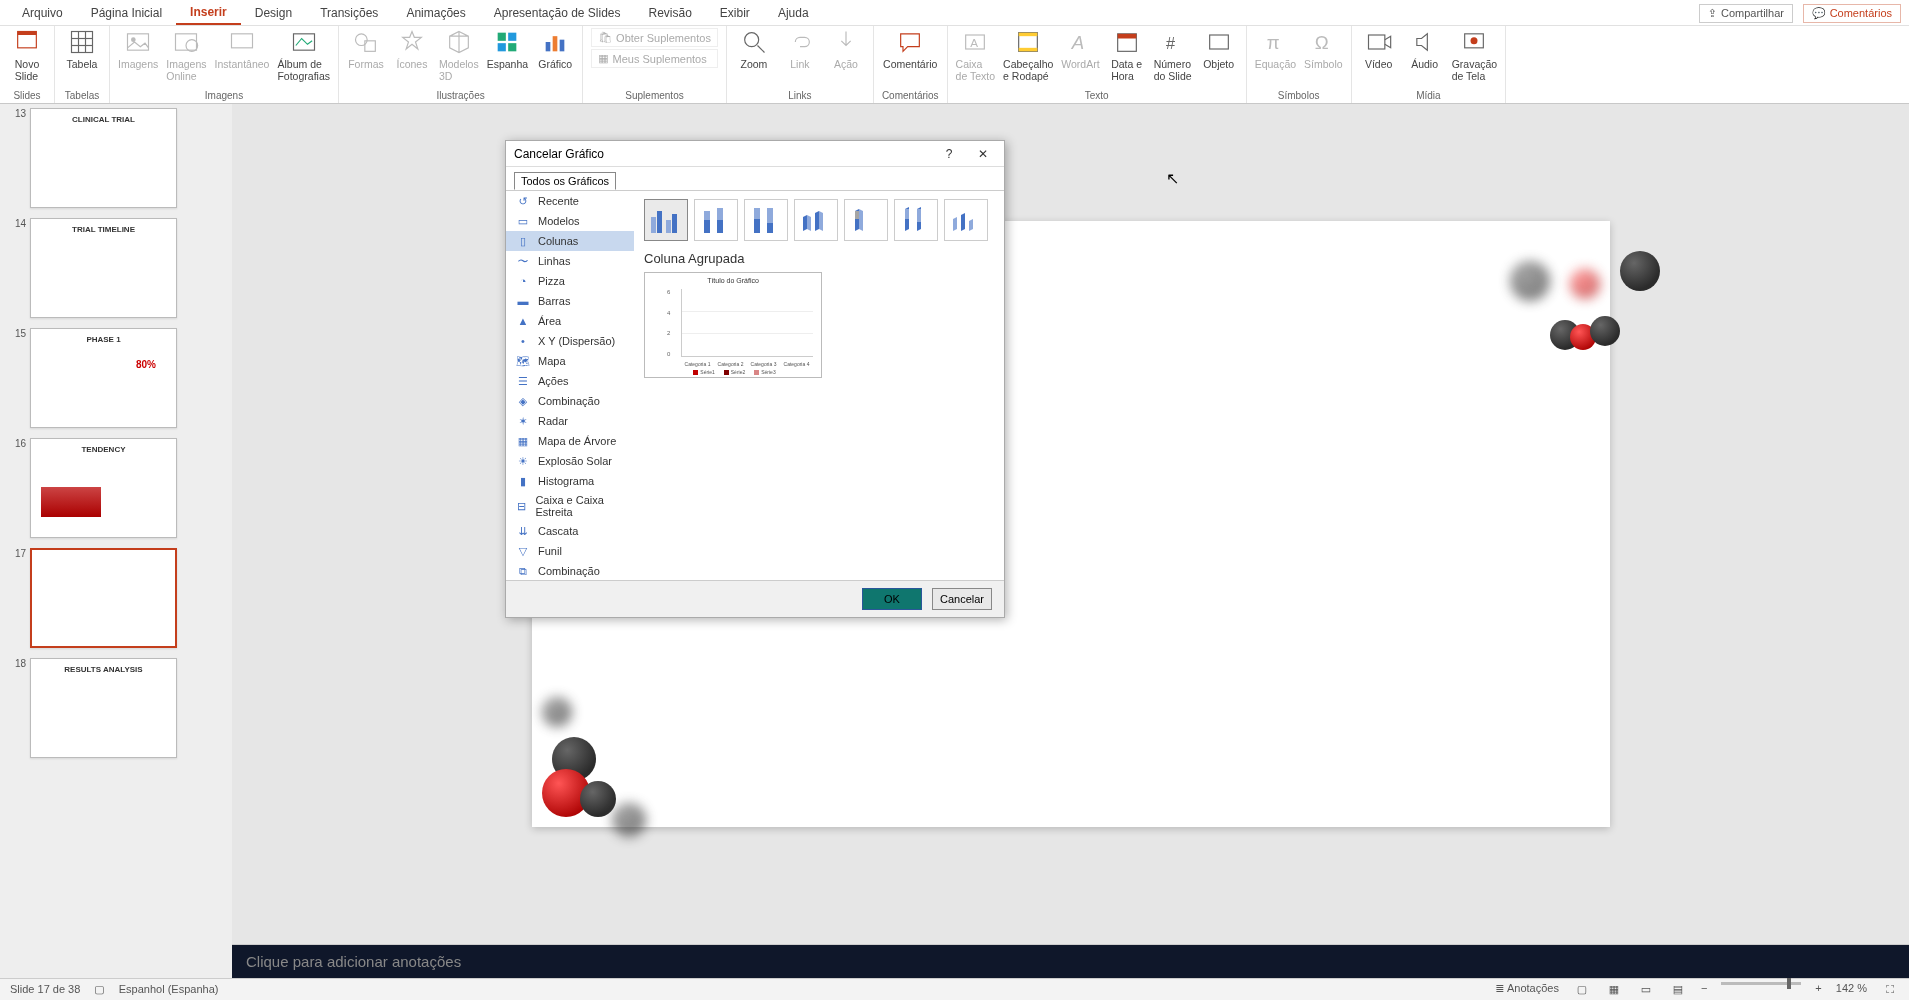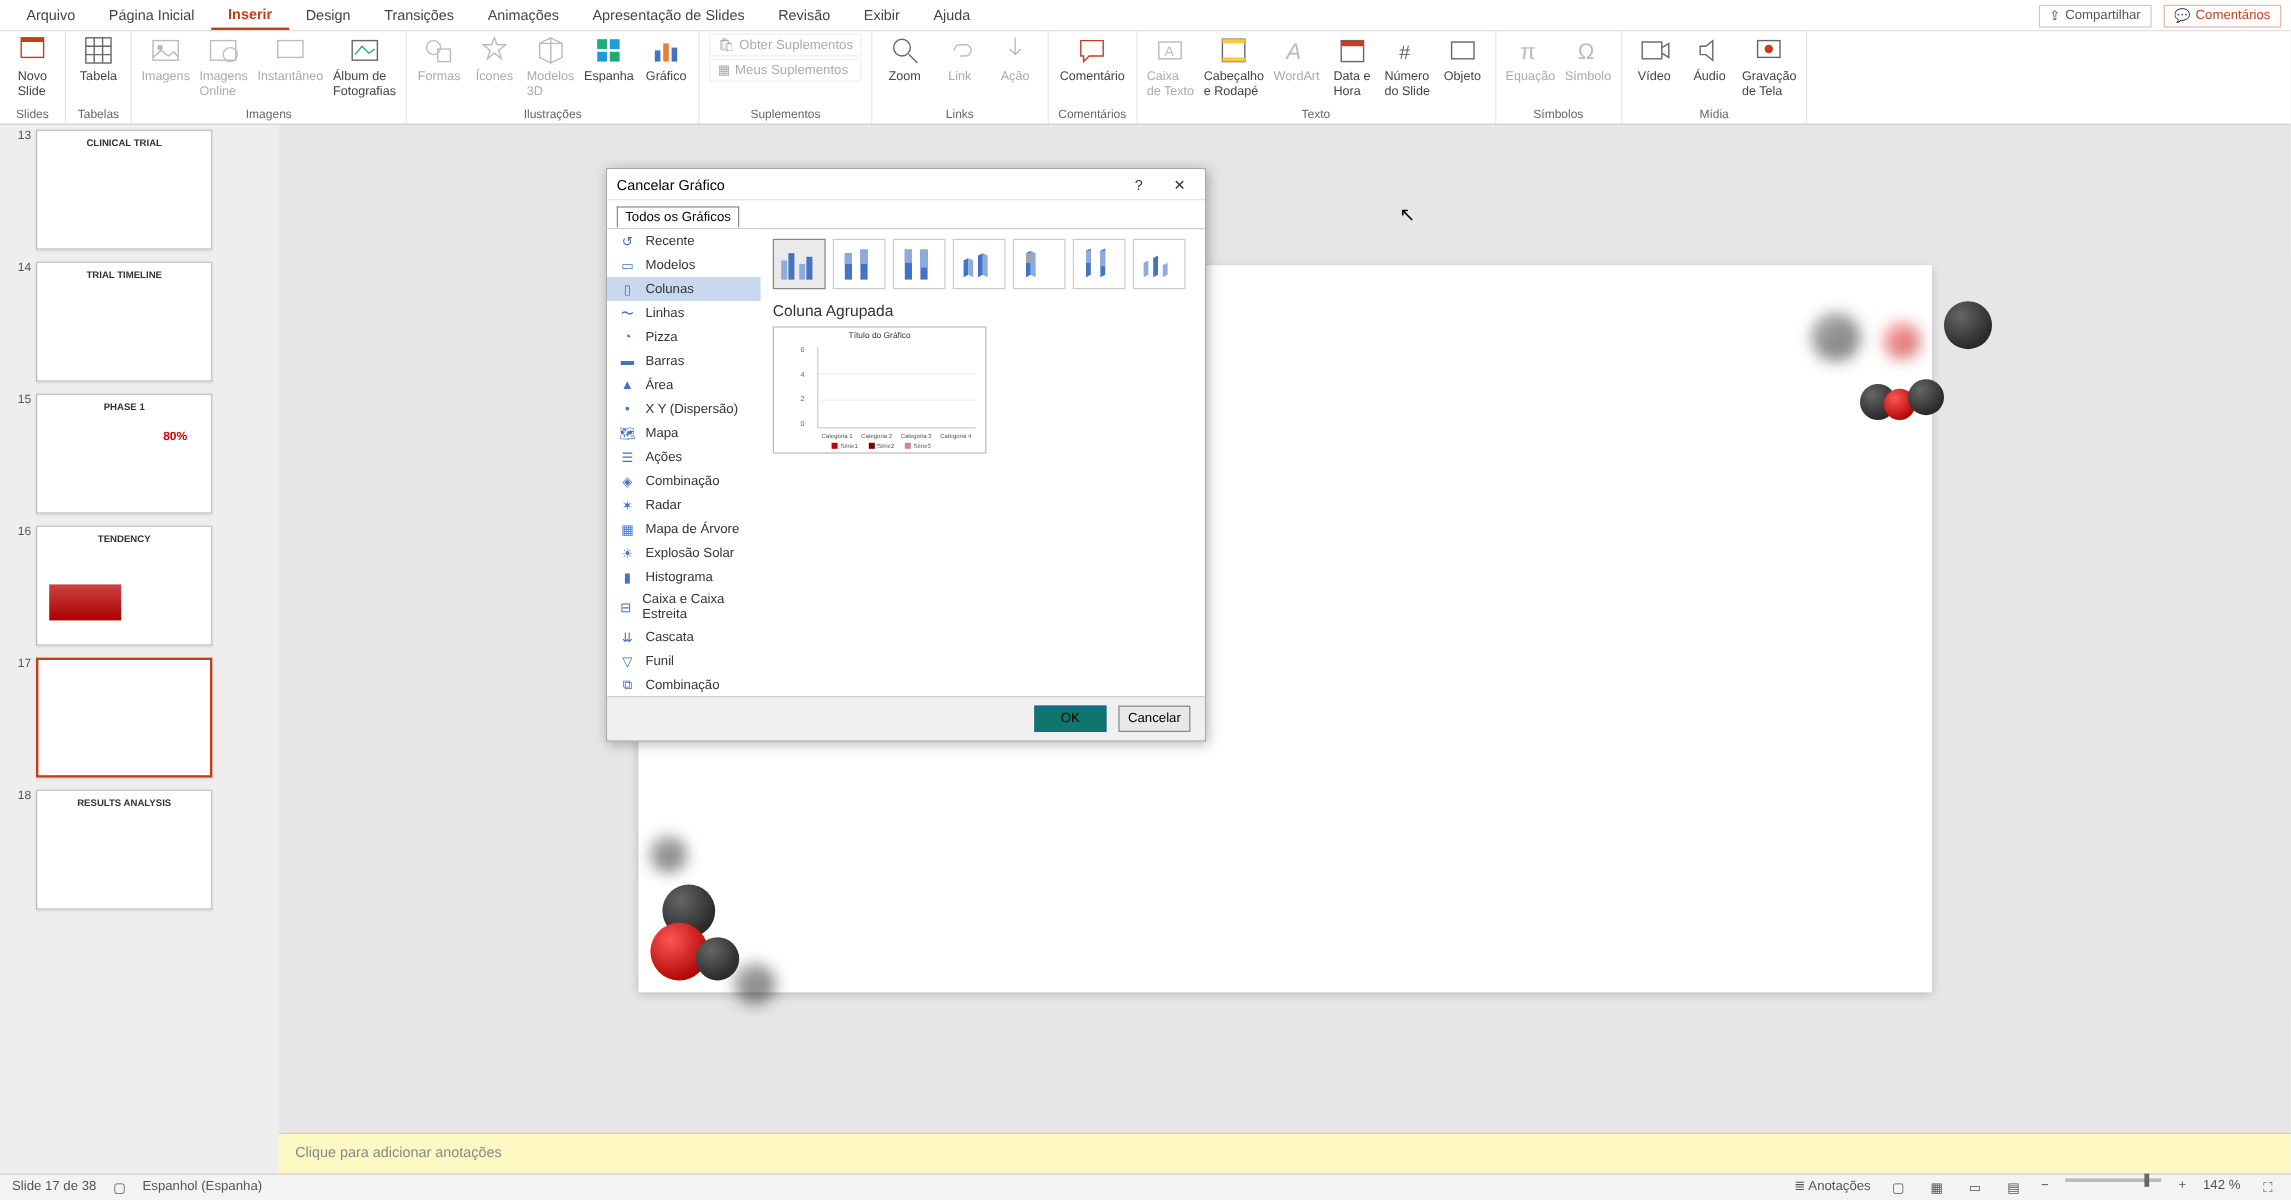--- a/index.html
+++ b/index.html
@@ -28,21 +28,21 @@
 .main { display: flex; height: calc(1000px - 26px - 78px - 22px); }
 .thumbs { width: 232px; background: #eee; overflow: hidden; padding: 4px 12px; position: relative; }
 .thumb-wrap { margin-bottom: 10px; display: flex; }
 .thumb-num { width: 18px; font-size: 10px; color: #555; text-align: right; padding-right: 4px; }
 .thumb { width: 147px; height: 100px; background: #fff; border: 1px solid #bbb; box-shadow: 0 1px 2px rgba(0,0,0,0.1); position: relative; font-size: 7px; display: flex; align-items: center; justify-content: center; color: #333; }
 .thumb.current { border: 2px solid #c43e1c; }
 .thumb-title { position: absolute; top: 6px; left: 0; right: 0; text-align: center; font-size: 8px; font-weight: 600; }
 .slide-area { flex: 1; background: #e6e6e6; display: flex; flex-direction: column; }
 .canvas-holder { flex: 1; display: flex; align-items: center; justify-content: center; position: relative; }
 .slide-canvas { width: 1078px; height: 606px; background: #fff; box-shadow: 0 2px 8px rgba(0,0,0,0.2); position: relative; }
-.notes-bar { height: 34px; background: #fef9c3; border-top: 1px solid #ccc; padding: 8px 14px; font-size: 12px; color: #888; }
+.notes-bar { height: 34px; background: #0f172a; border-top: 1px solid #ccc; padding: 8px 14px; font-size: 15px; color: #888; }
 
 
 .mol { position: absolute; }
 .ball { border-radius: 50%; position: absolute; }
 .ball.dark { background: radial-gradient(circle at 35% 30%, #666 0%, #2b2b2b 70%); }
 .ball.red { background: radial-gradient(circle at 35% 30%, #f55 0%, #a00 80%); }
 .ball.blur { filter: blur(6px); opacity: .6; }
 
 
 .backdrop { position: absolute; inset: 0; pointer-events: none; }

